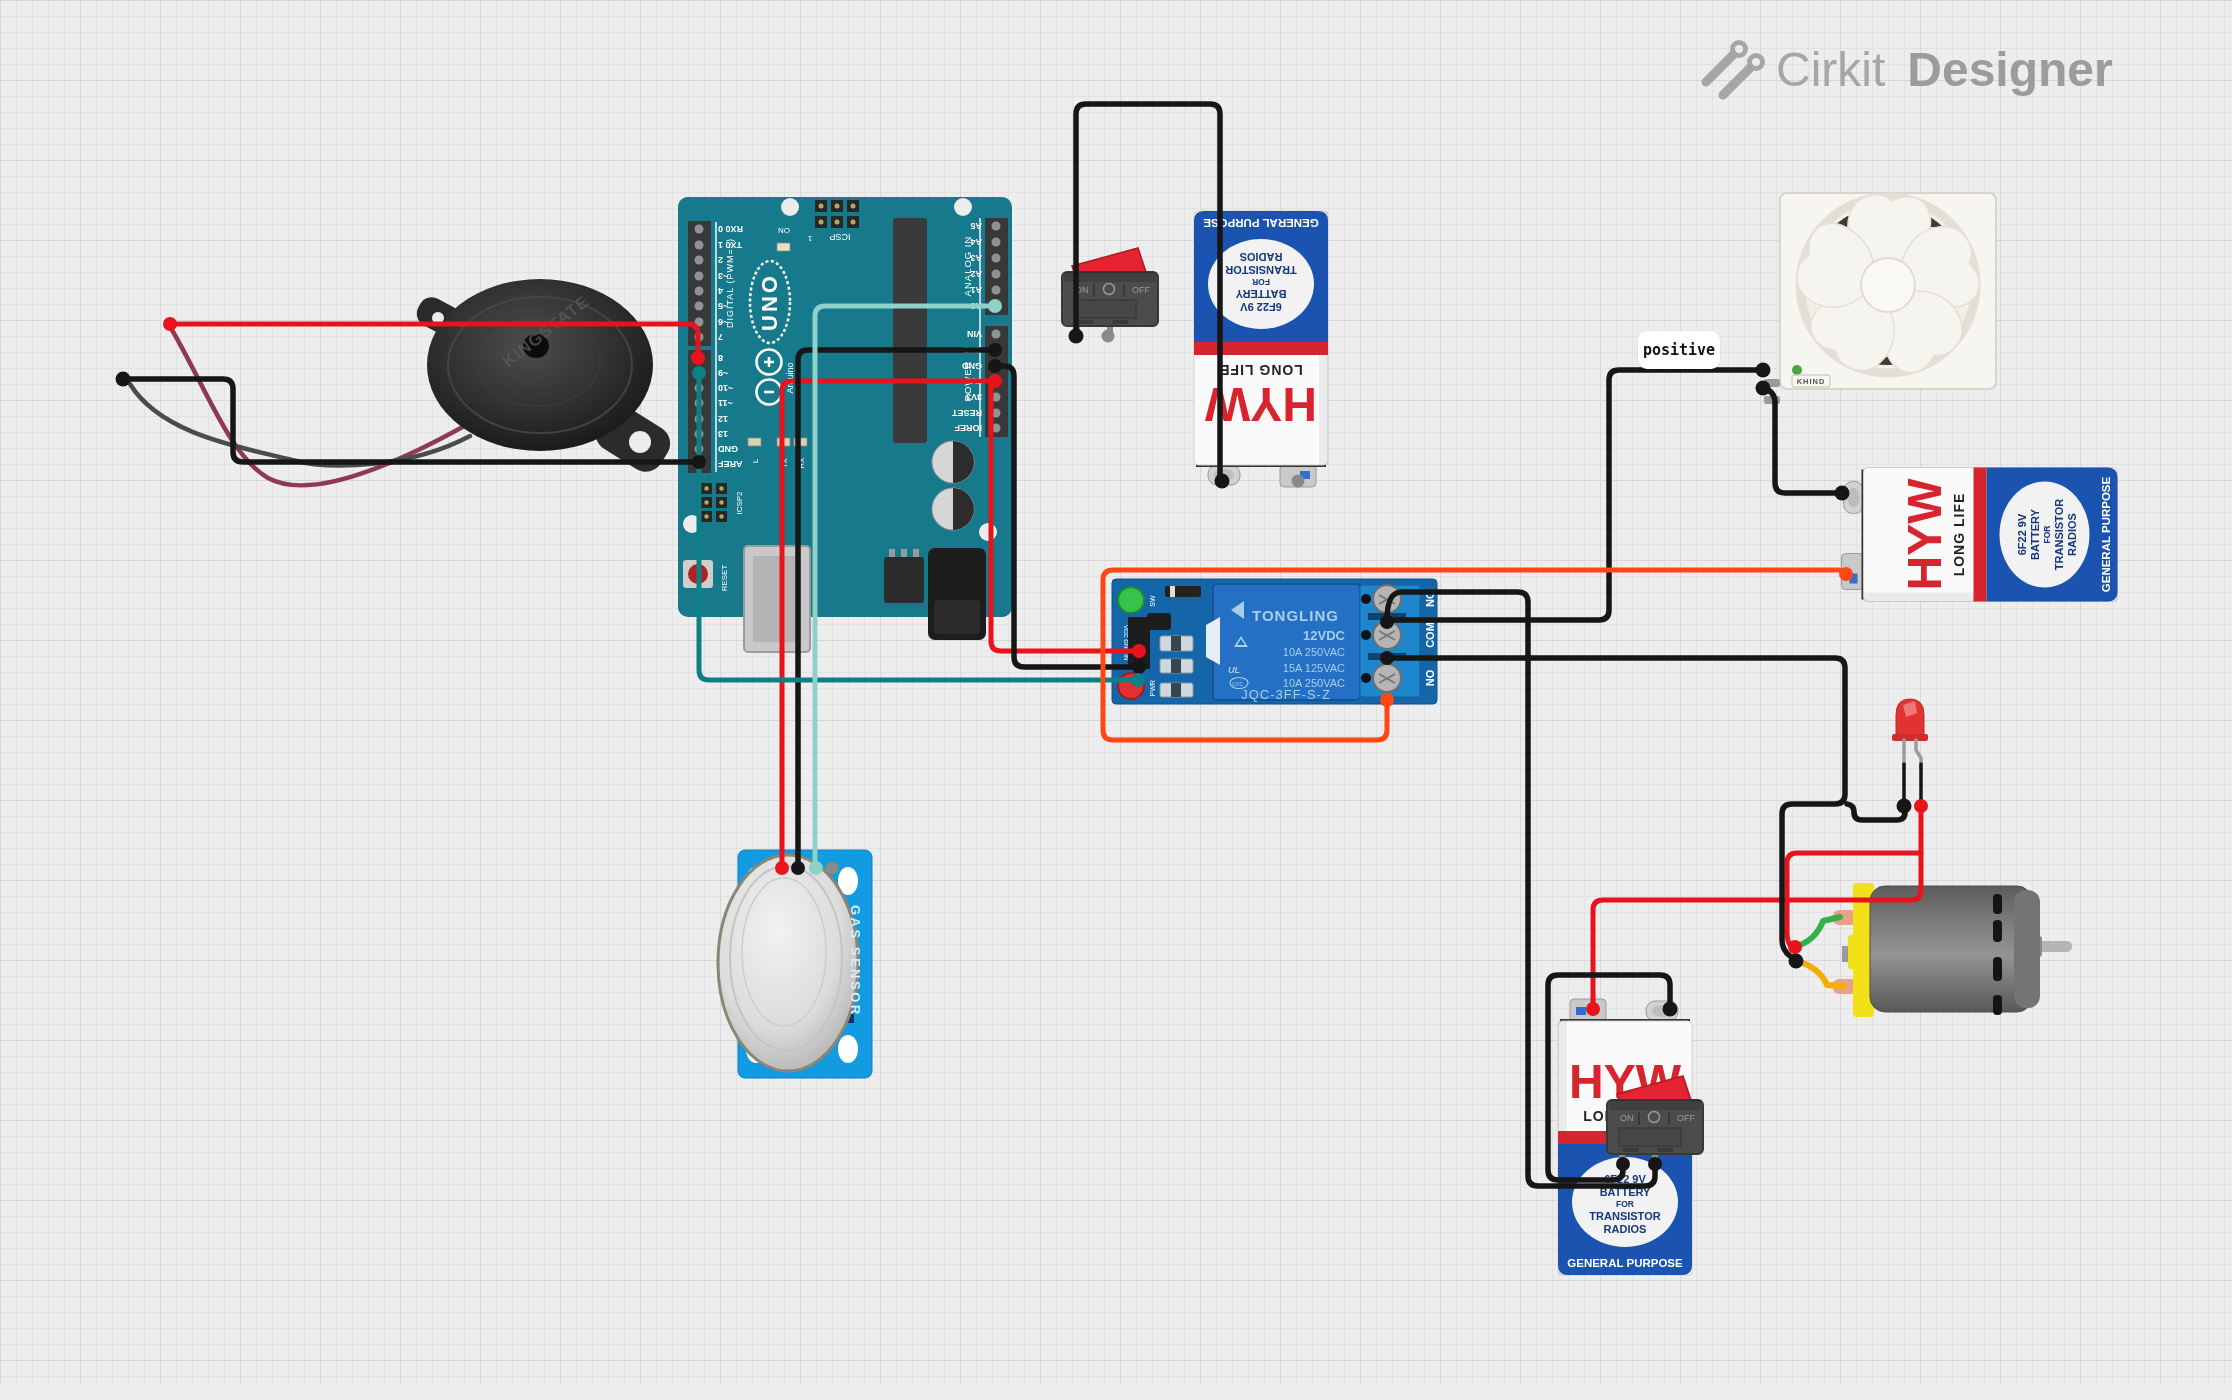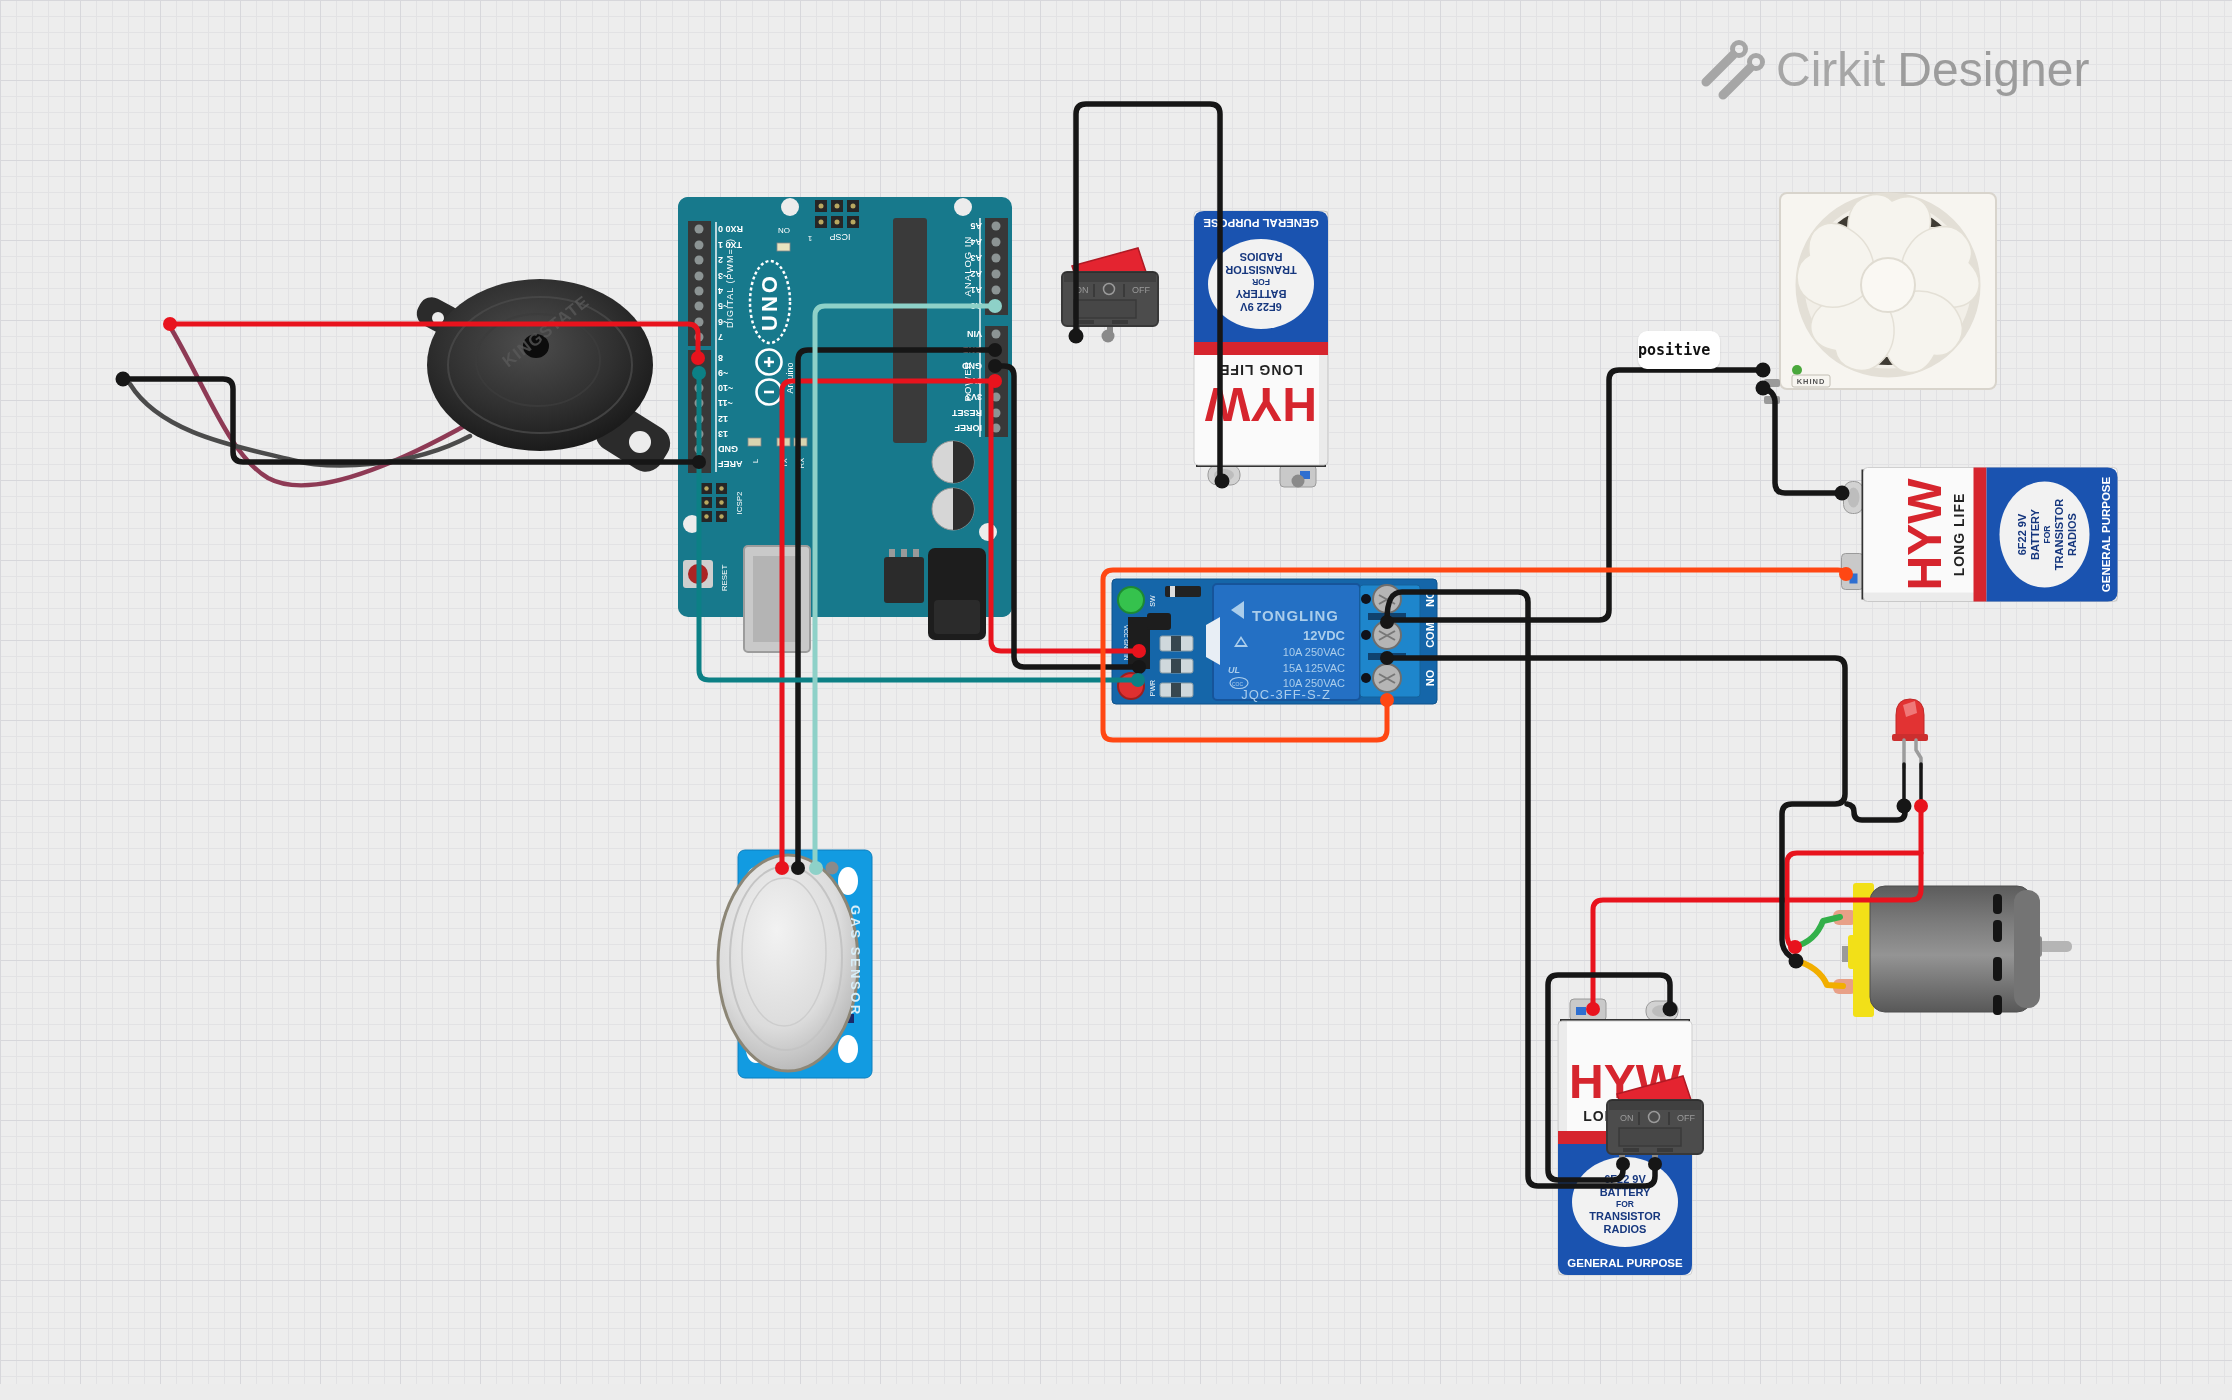--- a/index.html
+++ b/index.html
@@ -9,23 +9,23 @@
       linear-gradient(#d7d7db 1.5px,transparent 1.5px),
       linear-gradient(90deg,#d7d7db 1.5px,transparent 1.5px),
       linear-gradient(#e2e2e4 1px,transparent 1px),
       linear-gradient(90deg,#e2e2e4 1px,transparent 1px);
     background-size:80px 80px,80px 80px,16px 16px,16px 16px;}
   .comp{position:absolute;}
   svg{display:block;overflow:visible;}
   svg text{font-family:"Liberation Sans",sans-serif;}
   #logo{position:absolute;left:1698px;top:38px;display:flex;align-items:center;gap:12px;}
   #logo .w1{font-size:48px;font-weight:500;color:#a6a6a6;letter-spacing:0px;}
-  #logo .w2{font-size:48px;font-weight:400;color:#9c9c9c;letter-spacing:0px;}
+  #logo .w2{font-size:48px;font-weight:700;color:#9c9c9c;margin-left:10px;letter-spacing:0px;}
   #positive-label{position:absolute;left:1638px;top:331px;width:82px;height:38px;background:#fff;
-    border-radius:9px;box-shadow:0 1px 2px rgba(0,0,0,.15);display:flex;align-items:center;justify-content:flex-start;
+    border-radius:9px;box-shadow:0 1px 2px rgba(0,0,0,.15);display:flex;align-items:center;justify-content:center;
     font-family:"DejaVu Sans Mono",monospace;font-weight:bold;font-size:15px;color:#111;}
   .rot180{transform:rotate(180deg);}
   .rotm90{transform:rotate(-90deg);}
 </style>
 </head>
 <body>
 
 <div id="canvas">
 
   <div id="logo">

